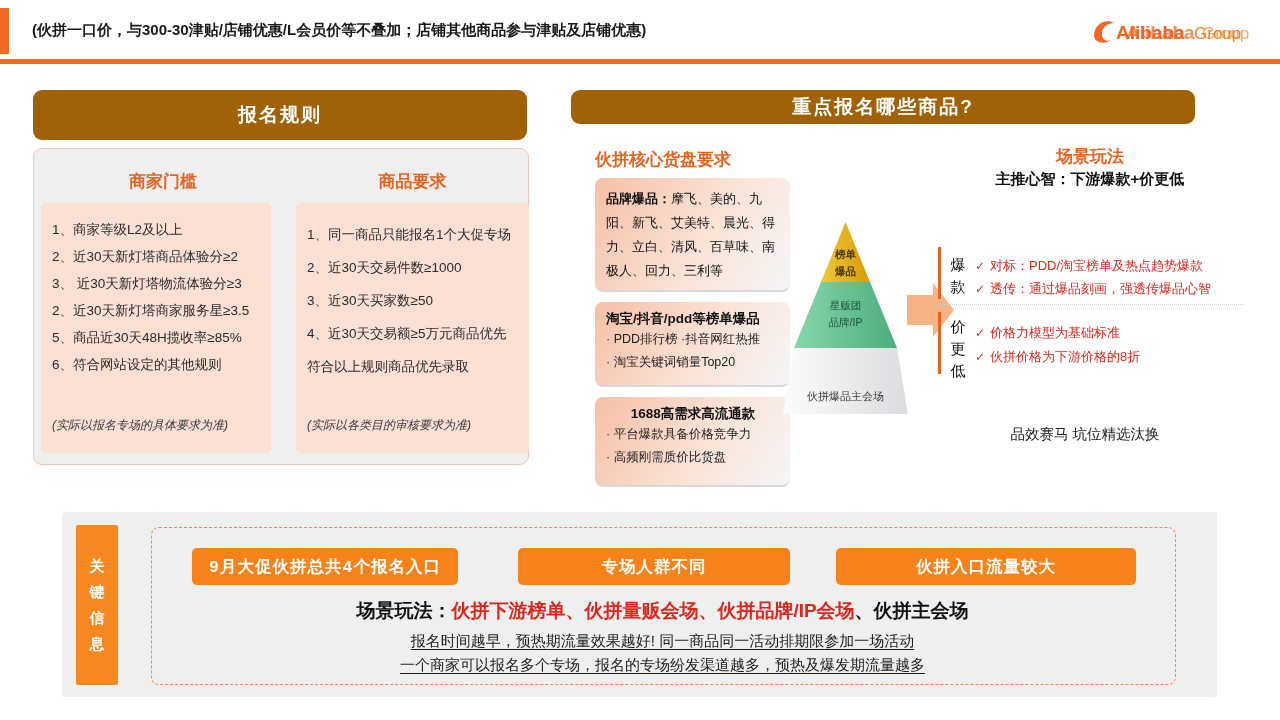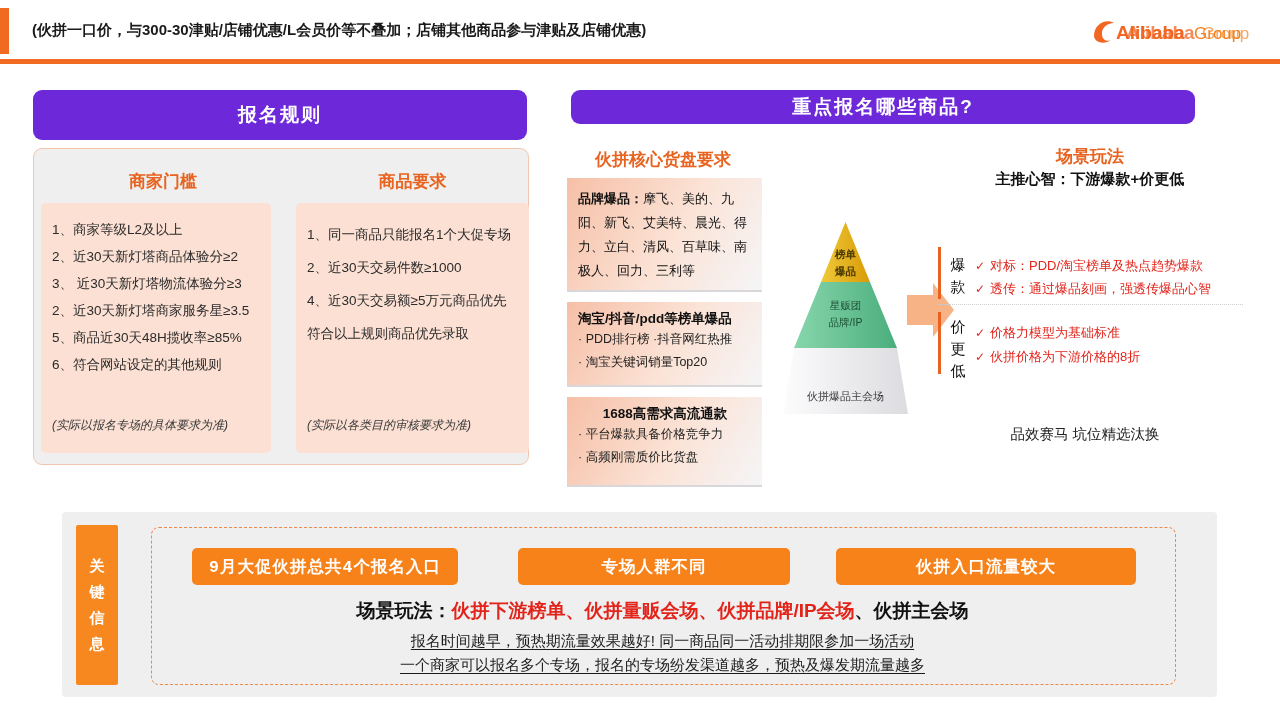--- a/index.html
+++ b/index.html
@@ -16,21 +16,21 @@
   .header-rule{position:absolute;left:0;top:59px;width:1280px;height:5px;background:#F06A22;}
   .header-inner{position:absolute;left:24px;top:6px;display:flex;align-items:baseline;}
   .title-main{font-size:29px;font-weight:bold;color:#1a1a1a;letter-spacing:1px;line-height:48px;white-space:nowrap;}
   .title-sub{font-size:15px;font-weight:bold;color:#1a1a1a;margin-left:8px;white-space:nowrap;line-height:48px;}
   .logo{position:absolute;right:14px;top:14px;width:176px;height:34px;}
 
   
   .panel-head{
     border-radius:9px;color:#fff;font-size:19px;font-weight:bold;
     display:flex;align-items:center;justify-content:center;letter-spacing:2px;
-    background:#6d28d9;
+    background:#a16207;
   }
   .section-title{color:#E8631F;font-size:17px;font-weight:bold;text-align:center;}
 
   
   .left-head{position:absolute;left:33px;top:90px;width:494px;height:50px;}
   .left-body{position:absolute;left:33px;top:148px;width:494px;height:315px;
              background:#EFEFEF;border:1px solid #F3C5AE;border-radius:9px;}
   .col-title-a{position:absolute;left:58px;top:170px;width:210px;}
   .col-title-b{position:absolute;left:300px;top:170px;width:225px;}
   .rules-box{
@@ -47,21 +47,21 @@
   }
 
   
   .right-head{position:absolute;left:571px;top:90px;width:624px;height:34px;}
   .core-title{position:absolute;left:568px;top:148px;width:190px;}
   .scene-title{position:absolute;left:955px;top:145px;width:270px;}
   .scene-sub{position:absolute;left:905px;top:170px;width:370px;text-align:center;
              font-size:15px;font-weight:bold;color:#111;}
 
   .goods-card{
-    position:absolute;left:567px;width:195px;border-radius:0;
+    position:absolute;left:595px;width:195px;border-radius:8px;
     background:linear-gradient(120deg,#F6BFA6 0%,#FBE3D6 55%,#F5F5F7 100%);
     border-bottom:2px solid #d8d8dc;
   }
   .goods-card .gc-title{font-size:13.5px;font-weight:bold;color:#111;}
   .goods-card .gc-line{font-size:12.5px;color:#222;line-height:23px;white-space:nowrap;}
   .card1{top:178px;height:112px;}
   .card1 .gc-body{padding:9px 10px 0 11px;font-size:13px;line-height:24px;color:#111;font-weight:500;}
   .card1 b{font-weight:bold;}
   .card2{top:302px;height:83px;}
   .card3{top:397px;height:88px;}
@@ -140,20 +140,21 @@
       <li>5、商品近30天48H揽收率≥85%</li>
       <li>6、符合网站设定的其他规则</li>
     </ul>
     <div class="note">(实际以报名专场的具体要求为准)</div>
   </div>
 
   <div class="rules-box rules-b">
     <ul>
       <li>1、同一商品只能报名1个大促专场</li>
       <li>2、近30天交易件数≥1000</li>
+      <li>3、近30天买家数≥50</li>
       <li>4、近30天交易额≥5万元商品优先</li>
       <li>符合以上规则商品优先录取</li>
     </ul>
     <div class="note">(实际以各类目的审核要求为准)</div>
   </div>
 
   <div class="panel-head right-head">重点报名哪些商品?</div>
   <div class="section-title core-title">伙拼核心货盘要求</div>
   <div class="section-title scene-title">场景玩法</div>
   <div class="scene-sub">主推心智：下游爆款+价更低</div>

